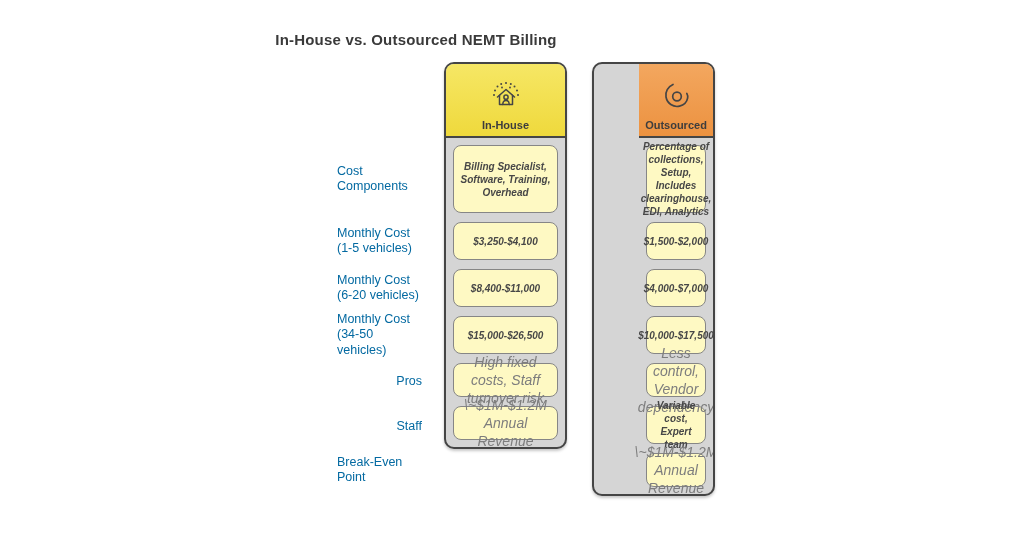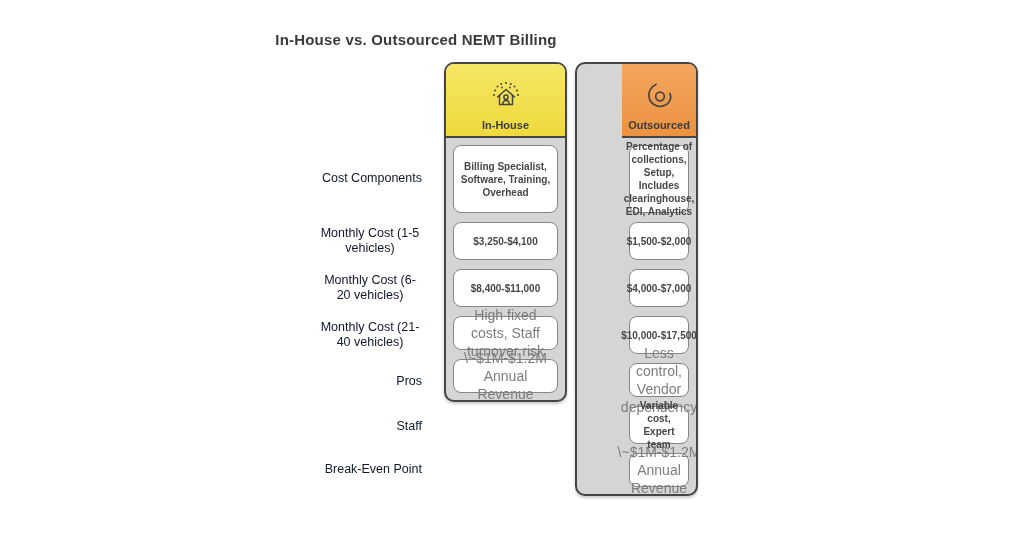--- a/index.html
+++ b/index.html
@@ -10,65 +10,65 @@
   .title { position:absolute; top:31px; left:0; width:832px; text-align:center;
            font-size:15px; font-weight:bold; color:#3a3a3a; letter-spacing:.2px; }
 
   .layout { position:absolute; left:318px; top:62px; display:flex; align-items:flex-start; }
 
   
   .labels-col { width:104px; padding-right:22px; box-sizing:content-box;
                 display:flex; flex-direction:column; }
   .label-spacer { height:83px; }
   .row-label { display:flex; align-items:center; justify-content:flex-end;
-               text-align:center; color:#0f172a; font-size:12.5px; line-height:1.22;
-               margin-bottom:9px; }
+               text-align:left; color:#0369a1; font-size:12.5px; line-height:1.22;
+               margin-bottom:9px;margin-left:19px; }
 
   
   .h-tall  { height:68px; }
   .h-med   { height:38px; }
   .h-short { height:34px; }
 
   
   .column { width:123px; border:2px solid #454545; border-radius:10px;
-            background:#d5d5d5; overflow:hidden; margin-right:8px;
+            background:#d5d5d5; overflow:hidden; margin-right:25px;
             box-shadow:0 2px 3px rgba(0,0,0,.22); }
   .column:last-child { margin-right:16px;padding-left:45px; }
 
   .col-header { height:74px; display:flex; flex-direction:column; align-items:center;
                 justify-content:flex-end; padding-bottom:5px;
                 border-bottom:2px solid #454545; }
   .col-header.inhouse    { background:linear-gradient(#f6e765,#efd93c); }
   .col-header.outsourced { background:linear-gradient(#f3a75f,#ec9240); }
   .col-icon { margin-bottom:1px; }
   .col-title { font-size:11px; font-weight:bold; color:#3d3d3d; }
 
   .col-body { padding:7px 7px; }
-  .cell { background:#ffffff; border:1.5px solid #868686; border-radius:8px;
+  .cell { background:#fef9c3; border:1.5px solid #868686; border-radius:8px;
           display:flex; align-items:center; justify-content:center; text-align:center;
-          padding:2px 3px; margin-bottom:9px; line-height:1.3; }
+          padding:2px 3px; margin-bottom:9px; line-height:1.3;font-style:italic; }
   .cell:last-child { margin-bottom:0; }
   .cell.bold  { font-weight:bold; font-size:10px; color:#474747; }
   .cell.light { font-weight:normal; font-size:14px; color:#7d7d7d; }
 </style>
 </head>
 <body>
 
 <div class="stage">
 
   <div class="title">In-House vs. Outsourced NEMT Billing</div>
 
   <div class="layout">
 
     <div class="labels-col">
       <div class="label-spacer"></div>
       <div class="row-label h-tall">Cost Components</div>
       <div class="row-label h-med">Monthly Cost (1-5 vehicles)</div>
       <div class="row-label h-med">Monthly Cost (6-20 vehicles)</div>
-      <div class="row-label h-med">Monthly Cost (21-40 vehicles)</div>
+      <div class="row-label h-med">Monthly Cost (34-50 vehicles)</div>
       <div class="row-label h-med">Pros</div>
       <div class="row-label h-short">Staff</div>
       <div class="row-label h-short">Break-Even Point</div>
     </div>
 
     <div class="column">
       <div class="col-header inhouse">
         <span class="col-icon">
           <svg width="36" height="36" viewBox="0 0 36 36">
             <g stroke="#454545" stroke-width="1.5" fill="none" stroke-linecap="round" stroke-linejoin="round">
@@ -91,20 +91,21 @@
               <circle cx="22" cy="9.5" r="0.9"></circle>
             </g>
           </svg>
         </span>
         <div class="col-title">In-House</div>
       </div>
       <div class="col-body">
         <div class="cell bold h-tall">Billing Specialist, Software, Training, Overhead</div>
         <div class="cell bold h-med">$3,250-$4,100</div>
         <div class="cell bold h-med">$8,400-$11,000</div>
+        <div class="cell bold h-med">$15,000-$26,500</div>
         <div class="cell light h-short">High fixed costs, Staff turnover risk</div>
         <div class="cell light h-short">\~$1M-$1.2M Annual Revenue</div>
       </div>
     </div>
 
     <div class="column">
       <div class="col-header outsourced">
         <span class="col-icon">
           <svg width="36" height="36" viewBox="0 0 36 36">
             <g stroke="#454545" stroke-width="1.7" fill="none" stroke-linecap="round">

